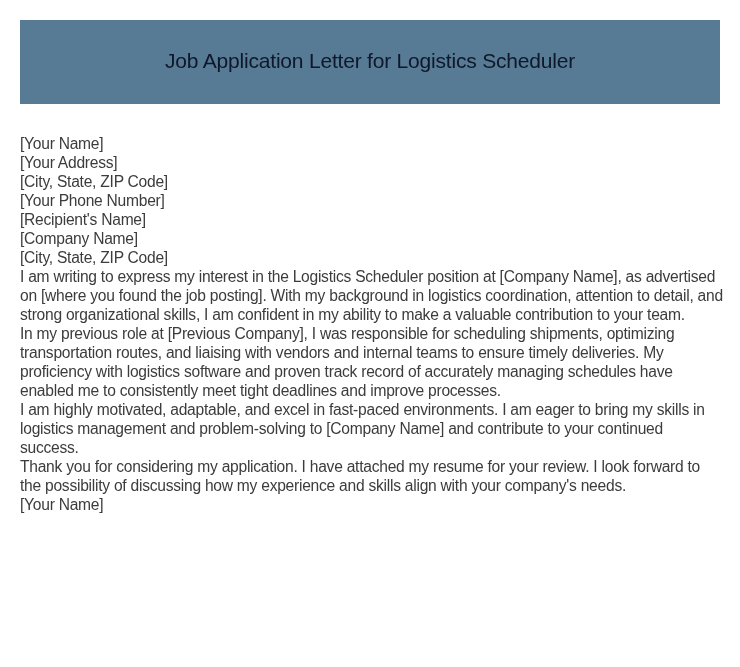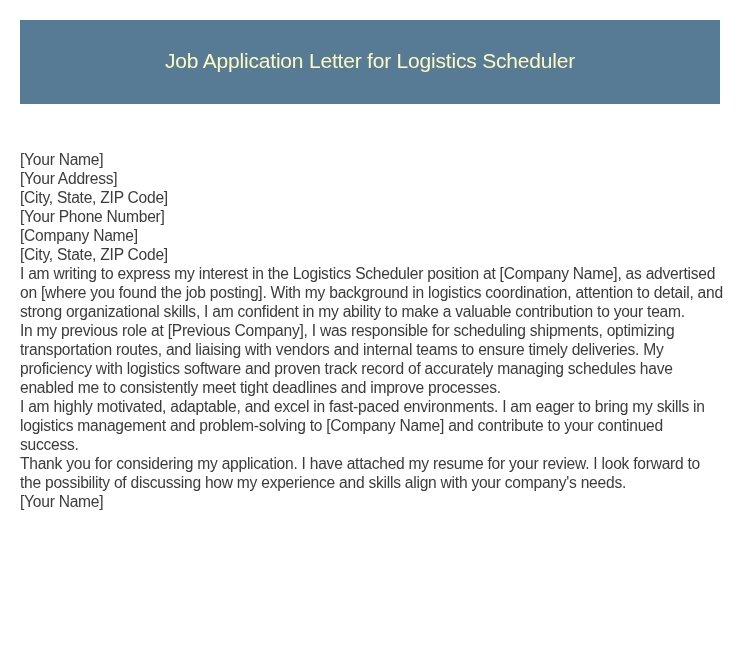--- a/index.html
+++ b/index.html
@@ -19,35 +19,34 @@
       left: 20px;
       top: 20px;
       width: 700px;
       height: 84px;
       background: #577b95;
       display: flex;
       align-items: center;
       justify-content: center;
     }
     .header-title {
-      color: #fef9c3;
+      color: #0f172a;
       font-size: 21px;
       letter-spacing: -0.2px;
       margin-top: -2px;
     }
     .letter {
       position: absolute;
       left: 20px;
       top: 134px;
       width: 705px;
       color: #3c3c3c;
       font-size: 15.6px;
       line-height: 19px;
       letter-spacing: -0.25px;
-      margin-top: 16px;
     }
     .line, .para {
       display: block;
       margin: 0;
     }
   </style>
 </head>
 <body>
 
 <div class="header">
@@ -55,20 +54,21 @@
 </div>
 
 <div class="letter">
   <div>
     <span class="line">[Your Name]</span>
     <span class="line">[Your Address]</span>
     <span class="line">[City, State, ZIP Code]</span>
     <span class="line">[Your Phone Number]</span>
   </div>
   <div>
+    <span class="line">[Recipient's Name]</span>
     <span class="line">[Company Name]</span>
     <span class="line">[City, State, ZIP Code]</span>
   </div>
   <p class="para">I am writing to express my interest in the Logistics Scheduler position at [Company Name], as advertised on [where you found the job posting]. With my background in logistics coordination, attention to detail, and strong organizational skills, I am confident in my ability to make a valuable contribution to your team.</p>
   <p class="para">In my previous role at [Previous Company], I was responsible for scheduling shipments, optimizing transportation routes, and liaising with vendors and internal teams to ensure timely deliveries. My proficiency with logistics software and proven track record of accurately managing schedules have enabled me to consistently meet tight deadlines and improve processes.</p>
   <p class="para">I am highly motivated, adaptable, and excel in fast-paced environments. I am eager to bring my skills in logistics management and problem-solving to [Company Name] and contribute to your continued success.</p>
   <p class="para">Thank you for considering my application. I have attached my resume for your review. I look forward to the possibility of discussing how my experience and skills align with your company's needs.</p>
   <span class="line">[Your Name]</span>
 </div>
 

